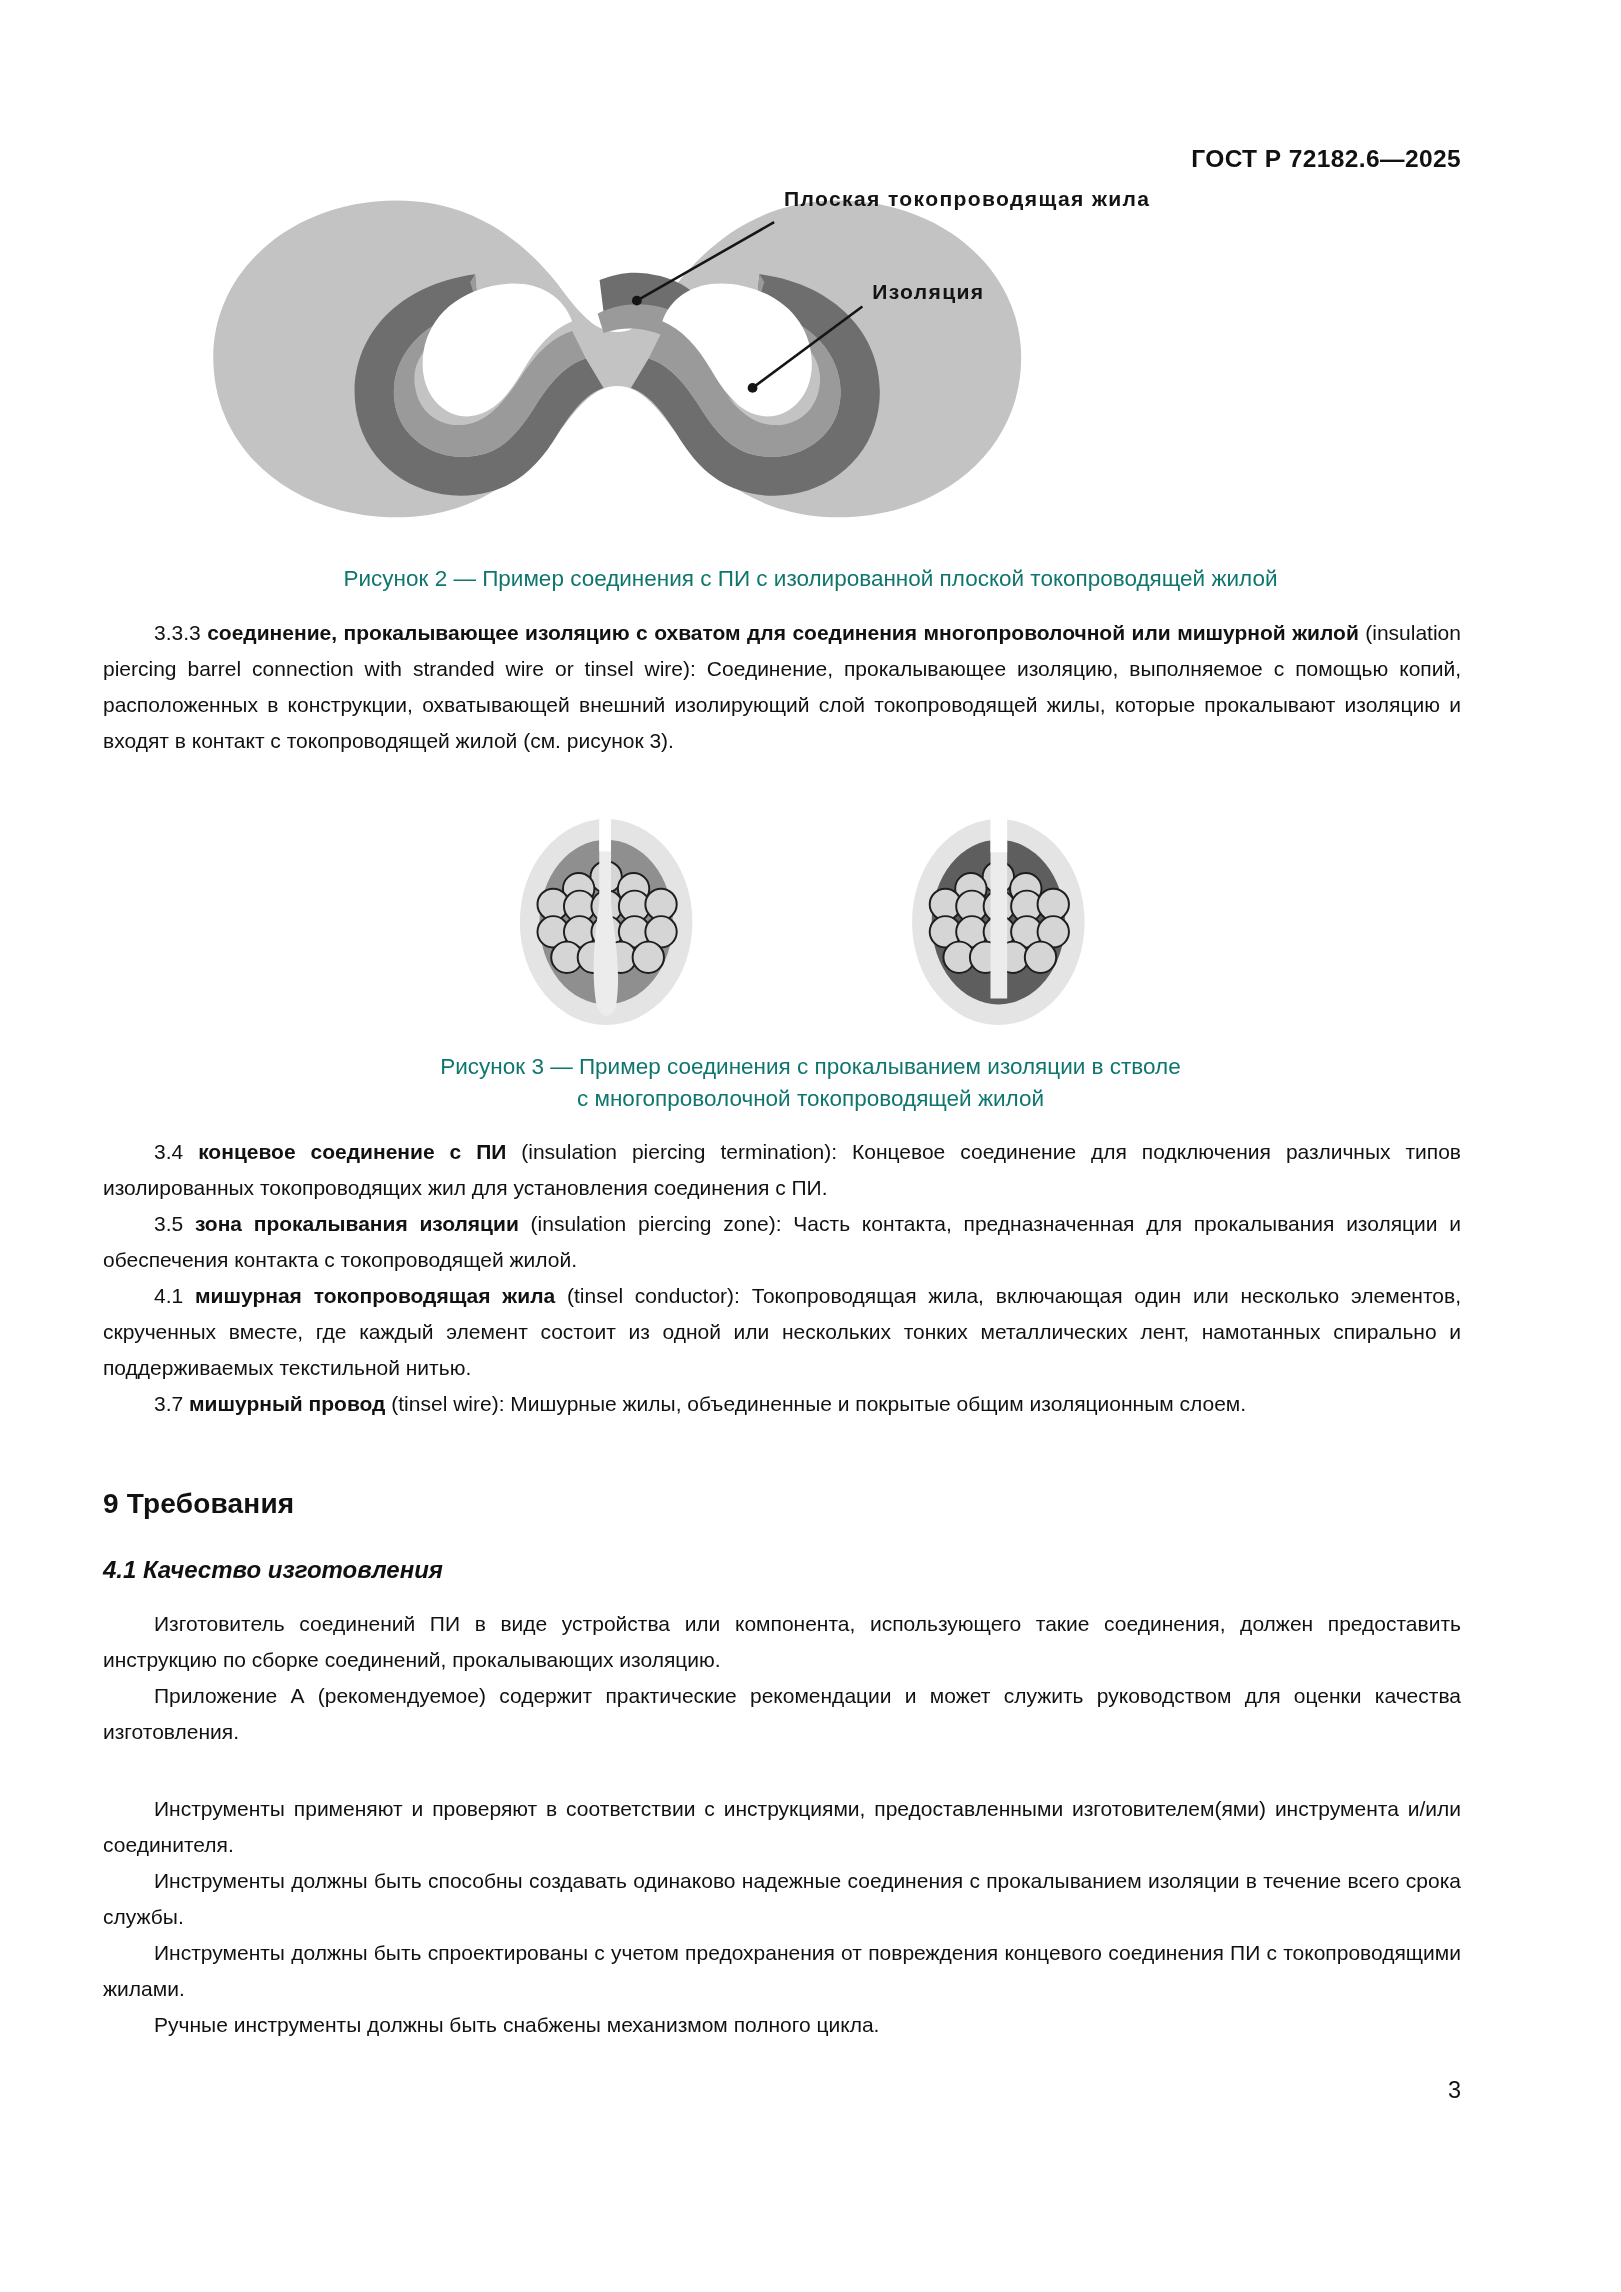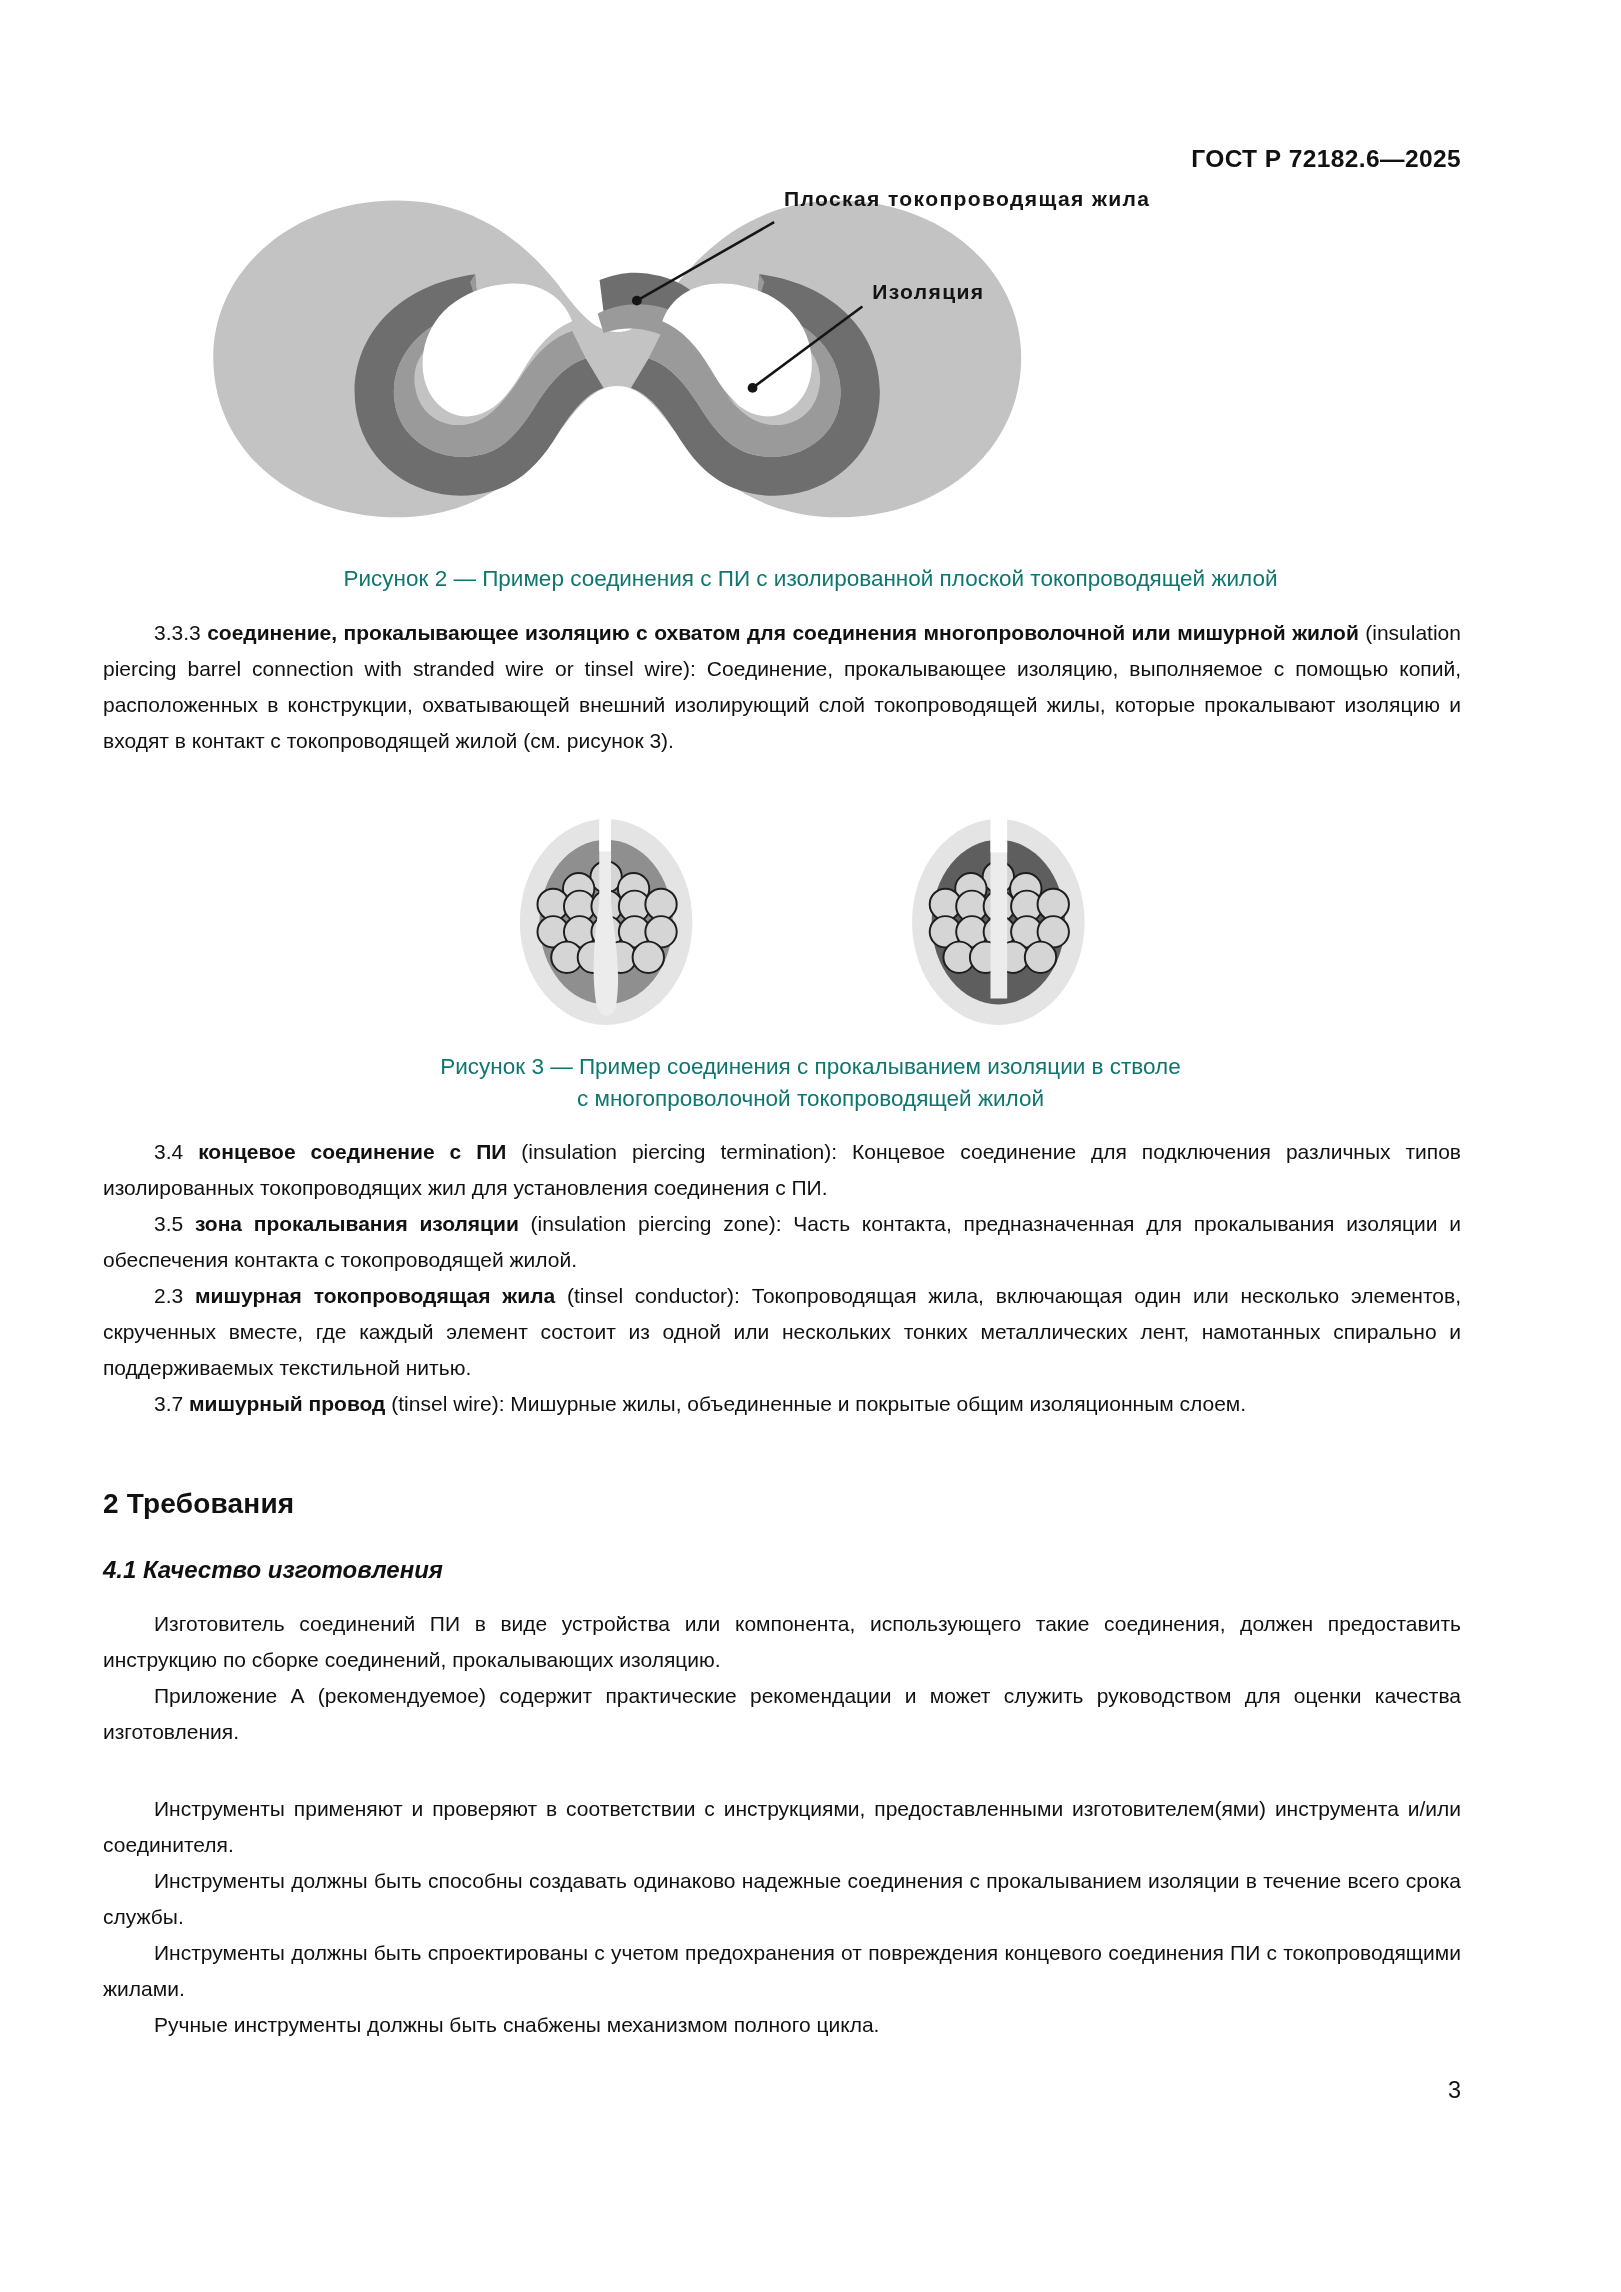--- a/index.html
+++ b/index.html
@@ -276,27 +276,27 @@
     <div>Рисунок 3 — Пример соединения с прокалыванием изоляции в стволе</div>
     <div>с многопроволочной токопроводящей жилой</div>
   </div>
 
   <div class="body-col" style="top:1134px;">
 
     <p class="para"><span>3.4</span>&nbsp;<span class="b">концевое соединение с ПИ</span>&nbsp;<span>(insulation piercing termination):</span>&nbsp;<span>Концевое соединение для подключения различных типов изолированных токопроводящих жил для установления соединения с ПИ.</span></p>
 
     <p class="para"><span>3.5</span>&nbsp;<span class="b">зона прокалывания изоляции</span>&nbsp;<span>(insulation piercing zone):</span>&nbsp;<span>Часть контакта, предназначенная для прокалывания изоляции и обеспечения контакта с токопроводящей жилой.</span></p>
 
-    <p class="para"><span>2.3</span>&nbsp;<span class="b">мишурная токопроводящая жила</span>&nbsp;<span>(tinsel conductor):</span>&nbsp;<span>Токопроводящая жила, включающая один или несколько элементов, скрученных вместе, где каждый элемент состоит из одной или нескольких тонких металлических лент, намотанных спирально и поддерживаемых текстильной нитью.</span></p>
+    <p class="para"><span>4.1</span>&nbsp;<span class="b">мишурная токопроводящая жила</span>&nbsp;<span>(tinsel conductor):</span>&nbsp;<span>Токопроводящая жила, включающая один или несколько элементов, скрученных вместе, где каждый элемент состоит из одной или нескольких тонких металлических лент, намотанных спирально и поддерживаемых текстильной нитью.</span></p>
 
     <p class="para"><span>3.7</span>&nbsp;<span class="b">мишурный провод</span>&nbsp;<span>(tinsel wire):</span>&nbsp;<span>Мишурные жилы, объединенные и покрытые общим изоляционным слоем.</span></p>
   </div>
 
   <div class="body-col" style="top:1488px;">
-    <h2 class="sec">2  Требования</h2>
+    <h2 class="sec">9  Требования</h2>
   </div>
 
   <div class="body-col" style="top:1556px;">
     <h3 class="subsec">4.1  Качество изготовления</h3>
     <p class="para" style="margin-top:21.6px;">Изготовитель соединений ПИ в виде устройства или компонента, использующего такие соединения, должен предоставить инструкцию по сборке соединений, прокалывающих изоляцию.</p>
     <p class="para">Приложение А (рекомендуемое) содержит практические рекомендации и может служить руководством для оценки качества изготовления.</p>
   </div>
 
   <div class="body-col" style="top:1782px;">
     <p class="para" style="margin-top:9px;">Инструменты применяют и проверяют в соответствии с инструкциями, предоставленными изготовителем(ями) инструмента и/или соединителя.</p>

